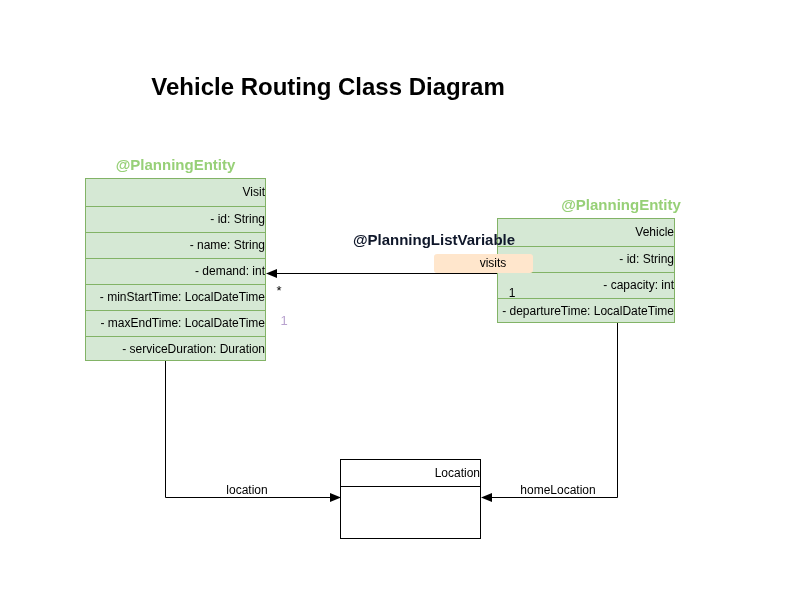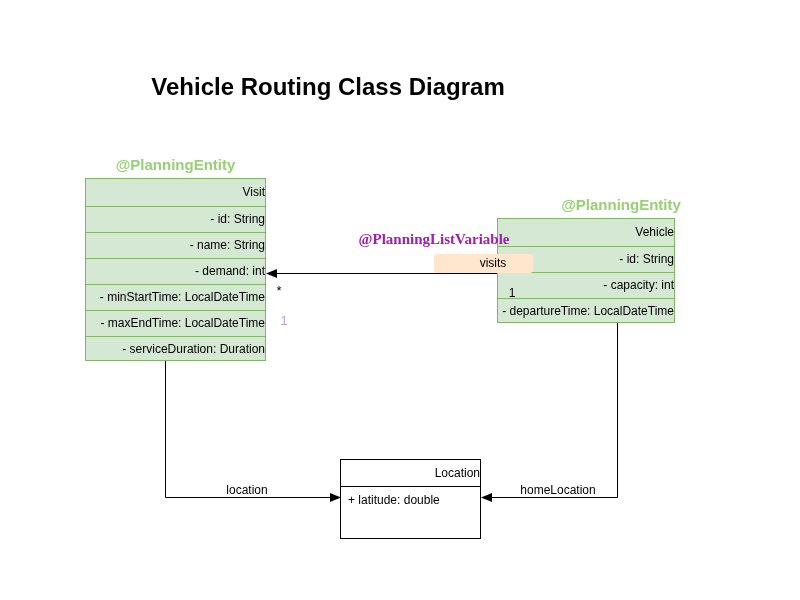--- a/index.html
+++ b/index.html
@@ -23,21 +23,21 @@
     border-top:1px solid #82b366; white-space:nowrap; overflow:hidden;text-align:right;
   }
   .plain .uml-compartment { border-top:1px solid #000; }
   .plain .uml-line { height:27px; line-height:27px; padding-left:7px; white-space:nowrap; }
 
   .annotation {
     position:absolute; text-align:center; font-weight:bold; font-size:15px;
     white-space:nowrap;
   }
   .annotation.green-text { color:#97d077; }
-  .annotation.orange-text { color:#a21caf;font-family:Liberation Serif, serif; }
+  .annotation.orange-text { color:#0f172a; }
 
   .visits-label {
     position:absolute; left:434px; top:254px; width:80px; height:19px;
     line-height:19px; text-align:center; background:#ffe6cc; border-radius:3px;
     font-size:12px; color:#000;padding-left:19px;
   }
   .edge-label {
     position:absolute; font-size:12px; color:#000; text-align:center; width:80px;
     white-space:nowrap;
   }
@@ -78,21 +78,20 @@
   <div class="uml-class green" style="left:497px; top:218px; width:178px; height:105px;">
     <div class="uml-title">Vehicle</div>
     <div class="uml-row">- id: String</div>
     <div class="uml-row">- capacity: int</div>
     <div class="uml-row">- departureTime: LocalDateTime</div>
   </div>
 
   <div class="uml-class plain" style="left:340px; top:459px; width:141px; height:80px;">
     <div class="uml-title">Location</div>
     <div class="uml-compartment">
-      <div class="uml-line">+ latitude: double</div>
     </div>
   </div>
 
   <div class="annotation orange-text" style="left:334px; top:231px; width:200px;">@PlanningListVariable</div>
   <div class="visits-label">visits</div>
   <div class="mult" style="left:272px; top:283px; width:14px; font-size:13px;">*</div>
   <div class="mult" style="left:506px; top:286px; width:12px;">1</div>
   <div class="mult purple" style="left:277px; top:313px; width:14px; font-size:13px;">1</div>
 
   <div class="edge-label" style="left:207px; top:483px;">location</div>

